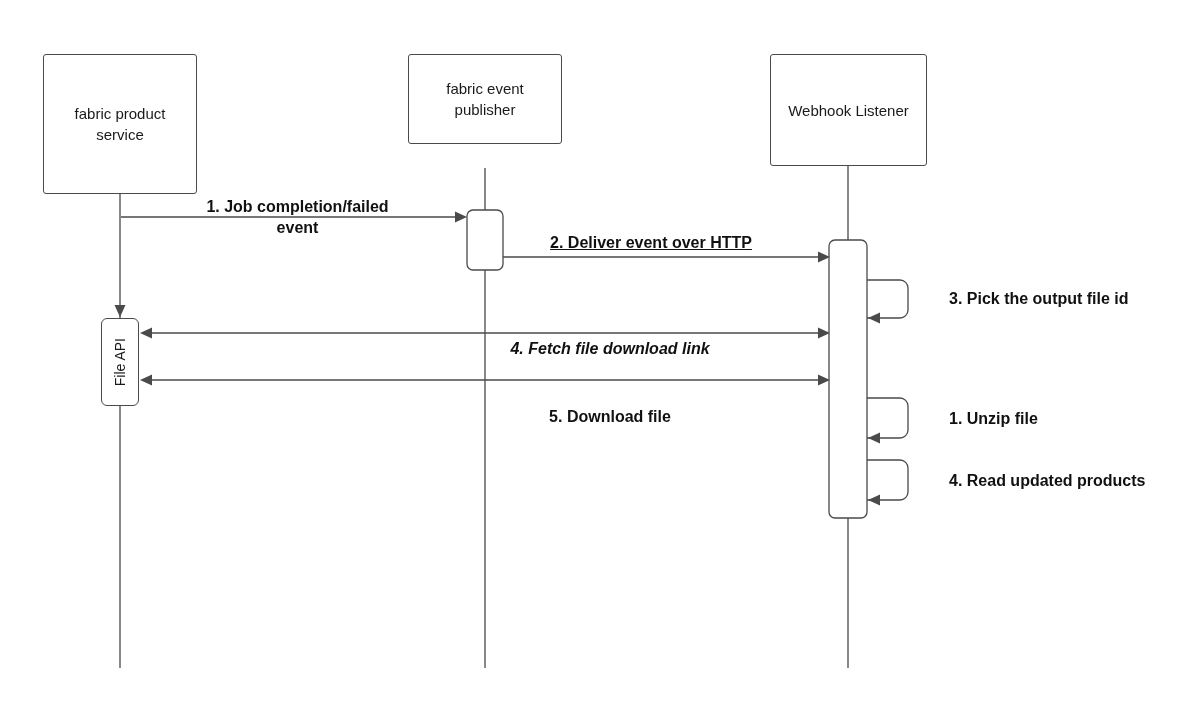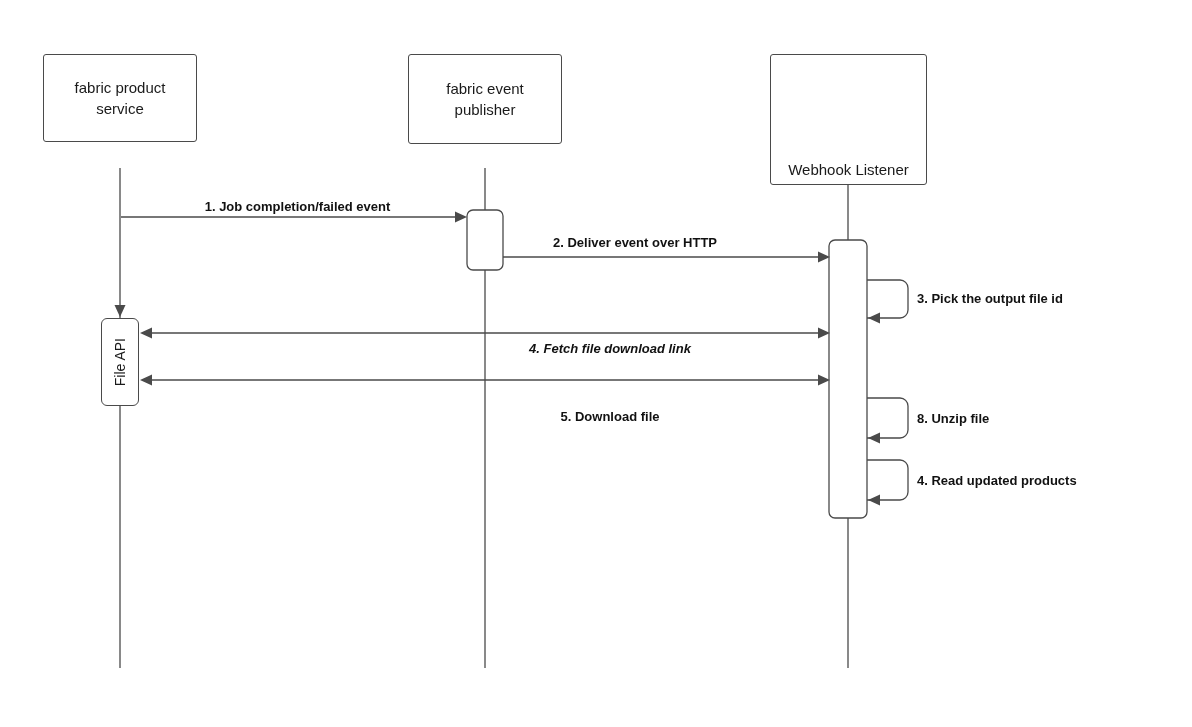--- a/index.html
+++ b/index.html
@@ -46,27 +46,27 @@
   }
   .file-api span {
     writing-mode: vertical-rl;
     transform: rotate(180deg);
     font-size: 14px;
     color: #1a1a1a;
     white-space: nowrap;
   }
   .msg-label {
     position: absolute;
-    font-size: 13px;
+    font-size: 16px;
     font-weight: 700;
     color: #111111;
     line-height: 21px;
   }
   .msg-label.centered { text-align: center; }
-  .msg-label.nowrap { white-space: nowrap; }
+  .msg-label.nowrap { white-space: nowrap; margin-left: 32px; }
 </style>
 </head>
 <body>
 
 <div class="stage">
 
   <svg class="layer-svg" viewBox="0 0 1192 727" xmlns="http://www.w3.org/2000/svg">
 
     <line x1="120" y1="168" x2="120" y2="668" stroke="#4a4a4a" stroke-width="1.3"></line>
     <line x1="485" y1="168" x2="485" y2="668" stroke="#4a4a4a" stroke-width="1.3"></line>
@@ -93,43 +93,43 @@
 
     <line x1="150" y1="380" x2="820" y2="380" stroke="#4a4a4a" stroke-width="1.5"></line>
     <polygon points="140,380 152,374.5 152,385.5" fill="#4a4a4a"></polygon>
     <polygon points="830,380 818,374.5 818,385.5" fill="#4a4a4a"></polygon>
 
     <polygon points="868,318 880,312.5 880,323.5" fill="#4a4a4a"></polygon>
     <polygon points="868,438 880,432.5 880,443.5" fill="#4a4a4a"></polygon>
     <polygon points="868,500 880,494.5 880,505.5" fill="#4a4a4a"></polygon>
   </svg>
 
-  <div class="actor-box" style="left:43px; top:54px; width:154px; height:88px;">
+  <div class="actor-box" style="left:43px; top:54px; width:154px; height:140px;">
     <span>fabric product service</span>
   </div>
 
   <div class="actor-box" style="left:408px; top:54px; width:154px; height:90px;">
     <span>fabric event publisher</span>
   </div>
 
-  <div class="actor-box" style="left:770px; top:54px; width:157px; height:131px;align-items:flex-end;">
+  <div class="actor-box" style="left:770px; top:54px; width:157px; height:112px;">
     <span>Webhook Listener</span>
   </div>
 
   <div class="file-api">
     <span>File API</span>
   </div>
 
   <div class="msg-label centered" style="left:185px; top:196px; width:225px;">1. Job completion/failed event</div>
 
-  <div class="msg-label centered" style="left:520px; top:232px; width:230px;">2. Deliver event over HTTP</div>
+  <div class="msg-label centered" style="left:536px; top:232px; width:230px;text-decoration:underline;">2. Deliver event over HTTP</div>
 
   <div class="msg-label nowrap" style="left:917px; top:288px;">3. Pick the output file id</div>
 
   <div class="msg-label centered" style="left:475px; top:338px; width:270px;font-style:italic;">4. Fetch file download link</div>
 
   <div class="msg-label centered" style="left:475px; top:386px; width:270px;margin-top:20px;">5. Download file</div>
 
-  <div class="msg-label nowrap" style="left:917px; top:408px;">8. Unzip file</div>
+  <div class="msg-label nowrap" style="left:917px; top:408px;">1. Unzip file</div>
 
   <div class="msg-label nowrap" style="left:917px; top:470px;">4. Read updated products</div>
 
 </div>
 
 </body></html>

